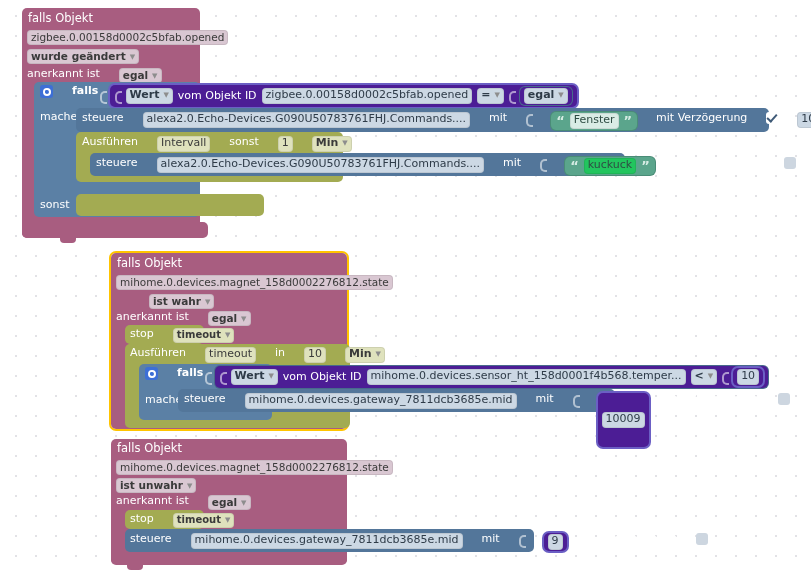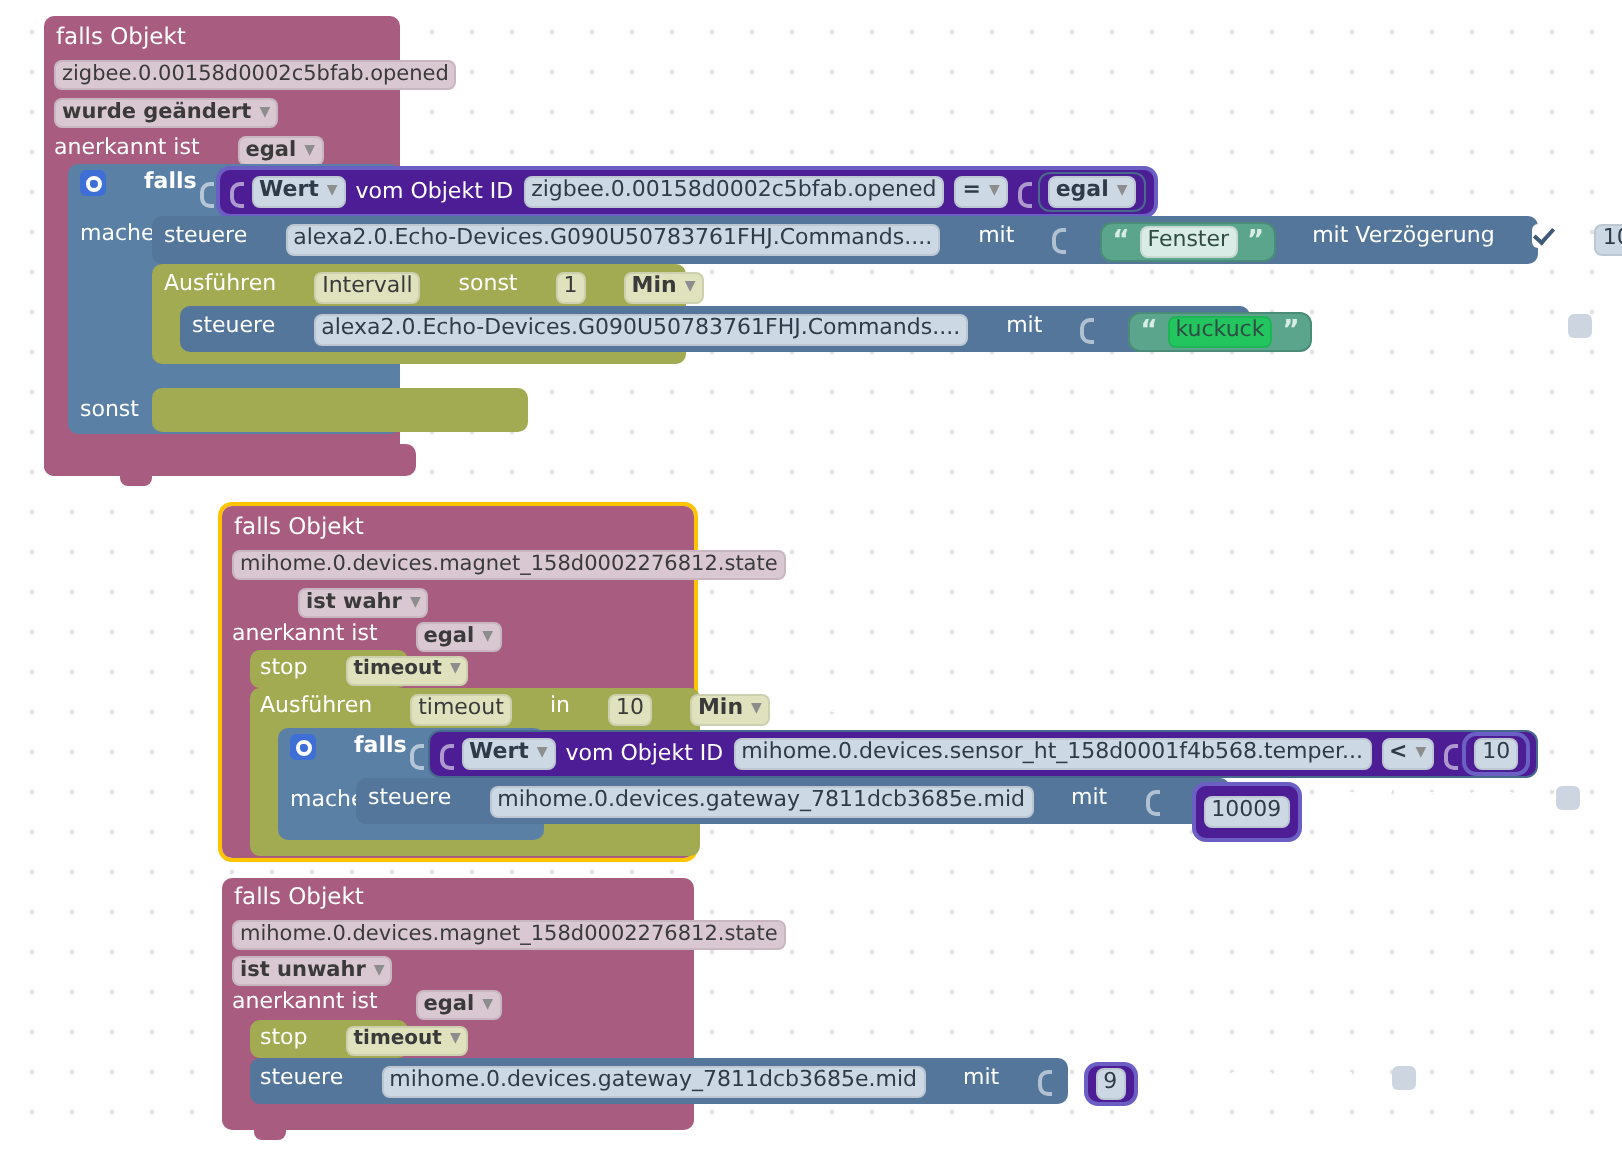--- a/index.html
+++ b/index.html
@@ -294,21 +294,21 @@
 
   <div class="lbl" style="position:absolute;left:145px;top:394px;">mache</div>
 
   <div class="blk steel-dark body" style="left:178px;top:389px;width:437px;height:23px;"></div>
   <div class="notch steel-dark" style="left:190px;top:389px;"></div>
   <div class="row" style="position:absolute;left:184px;top:393px;">
     <span class="lbl">steuere</span>
     <span class="fld sfield">mihome.0.devices.gateway_7811dcb3685e.mid</span>
     <span class="lbl">mit</span>
     <span class="plug"></span>
-    <span class="rep steel hl" style="padding:5px 4px;">
+    <span class="rep steel hl" style="padding:19px 4px;">
       <span class="fld sfield">10009</span>
     </span>
     <span class="lbl">mit Verzögerung</span>
     <span class="cb off"></span>
   </div>
 
   <div class="blk purple body" style="left:111px;top:439px;width:236px;height:125px;"></div>
   <div class="notch purple" style="left:127px;top:439px;"></div>
 
   <div class="lbl" style="position:absolute;left:117px;top:443px;font-size:11.5px;">falls Objekt</div>

